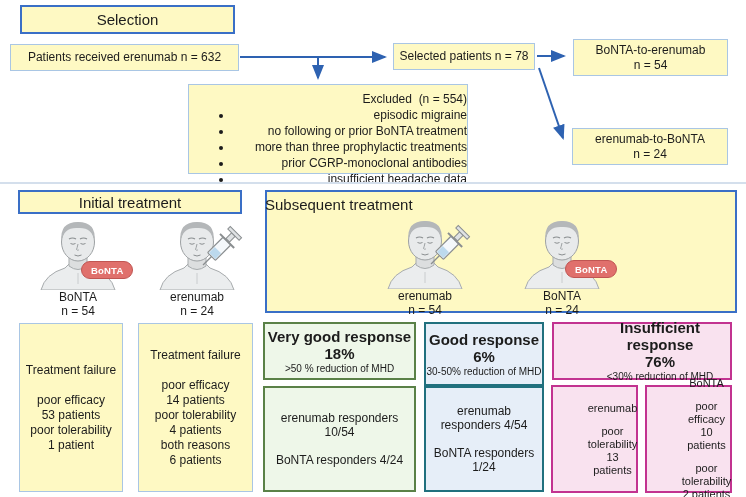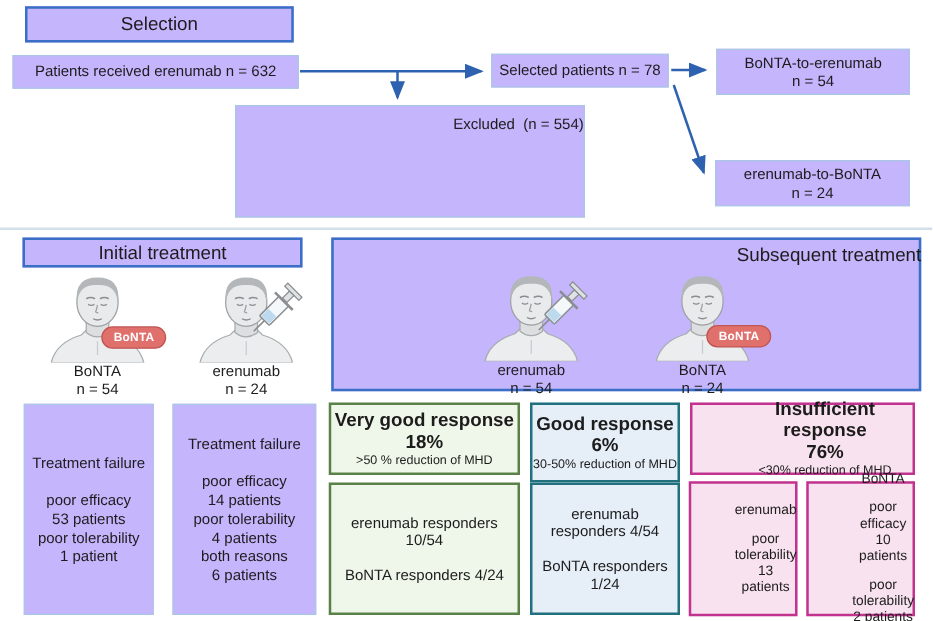--- a/index.html
+++ b/index.html
@@ -1,20 +1,20 @@
 <!DOCTYPE html>
 <html><head>
 <meta charset="utf-8">
 <style>
   html,body{margin:0;padding:0;background:#ffffff;}
   .canvas{
     position:relative;width:746px;height:497px;background:#ffffff;
     font-family:"Liberation Sans", sans-serif;color:#1c1c1c;overflow:hidden;
   }
-  .box{position:absolute;box-sizing:border-box;background:#c4b5fd;}
+  .box{position:absolute;box-sizing:border-box;background:#fef9c3;}
   .hdr{border:2px solid #3a6fc6;display:flex;align-items:center;justify-content:center;font-size:15px;}
   .lt{border:1px solid #a9c6e4;display:flex;flex-direction:column;align-items:center;justify-content:center;font-size:12px;text-align:center;line-height:15px;}
   .divider{position:absolute;left:0;top:182px;width:746px;height:2px;background:#d4dfec;}
   .arrows{position:absolute;left:0;top:0;pointer-events:none;}
   .excluded{border:1px solid #a9c6e4;font-size:12px;line-height:15px;text-align:right;}
   .excluded .ttl{padding:7px 0 1px 16px;white-space:pre;}
   .excluded ul{margin:0;padding:0 0 0 44px;}
   .excluded li{margin:0 0 1px 0;}
   .person{position:absolute;width:110px;display:flex;flex-direction:column;align-items:center;}
   .person .plabel{font-size:12px;line-height:14px;text-align:center;}
@@ -28,21 +28,21 @@
   .resp-hdr{display:flex;flex-direction:column;align-items:center;justify-content:center;text-align:center;}
   .resp-hdr .rt{font-size:15px;font-weight:bold;line-height:17px;}
   .resp-hdr .rc{font-size:10px;line-height:12px;margin-top:1px;}
   .resp-detail{display:flex;flex-direction:column;align-items:center;justify-content:center;text-align:center;font-size:12px;line-height:14px;}
   .resp-detail .dl{margin:7px 6px;}
   .g-b{border:2px solid #5a8147;}  .g-f{background:#eef7e9;}
   .t-b{border:2px solid #20707e;}  .b-f{background:#e6eef8;}
   .m-b{border:2px solid #c23390;}  .p-f{background:#f9e2ef;padding-left:36px;}
   .subbox{display:flex;flex-direction:column;align-items:center;justify-content:center;text-align:center;font-size:11px;line-height:13px;}
   .subbox .sl{margin:5px 4px;}
-  .big-title{position:absolute;left:265px;top:196px;width:472px;text-align:right;font-size:15px;}
+  .big-title{position:absolute;left:265px;top:196px;width:472px;text-align:left;font-size:15px;}
 </style>
 </head>
 <body>
 
 <div class="canvas">
 
   <svg width="0" height="0" style="position:absolute" aria-hidden="true">
     <defs>
       <g id="person">
         <path d="M8 70 Q12 54 32 48 L36 44 L54 44 L58 48 Q78 54 82 70 Z" fill="#ebedee" stroke="#a7abad" stroke-width="1"></path>
@@ -101,20 +101,27 @@
     <span>n = 54</span>
   </div>
 
   <div class="box lt" style="left:572px;top:128px;width:156px;height:37px;">
     <span>erenumab-to-BoNTA</span>
     <span>n = 24</span>
   </div>
 
   <div class="box excluded" style="left:188px;top:84px;width:280px;height:90px;">
     <div class="ttl">Excluded  (n = 554)</div>
+    <ul>
+      <li>episodic migraine</li>
+      <li>no following or prior BoNTA treatment</li>
+      <li>more than three prophylactic treatments</li>
+      <li>prior CGRP-monoclonal antibodies</li>
+      <li>insufficient headache data</li>
+    </ul>
   </div>
 
   <div class="divider"></div>
 
   <div class="box hdr" style="left:18px;top:190px;width:224px;height:24px;">
     <span>Initial treatment</span>
   </div>
 
   <div class="person" style="left:23px;top:220px;">
     <svg width="90" height="70" viewBox="0 0 90 70">

